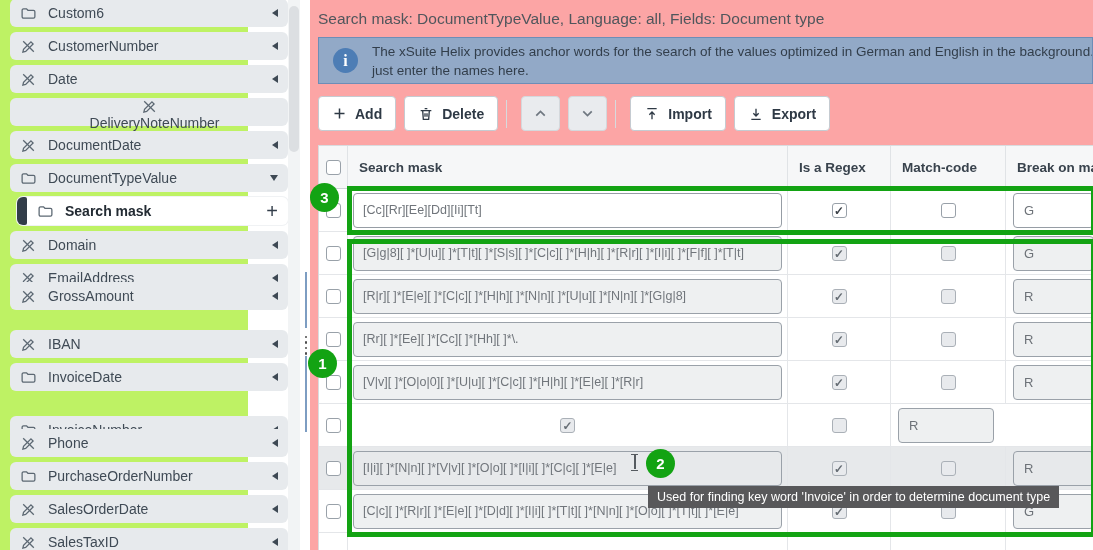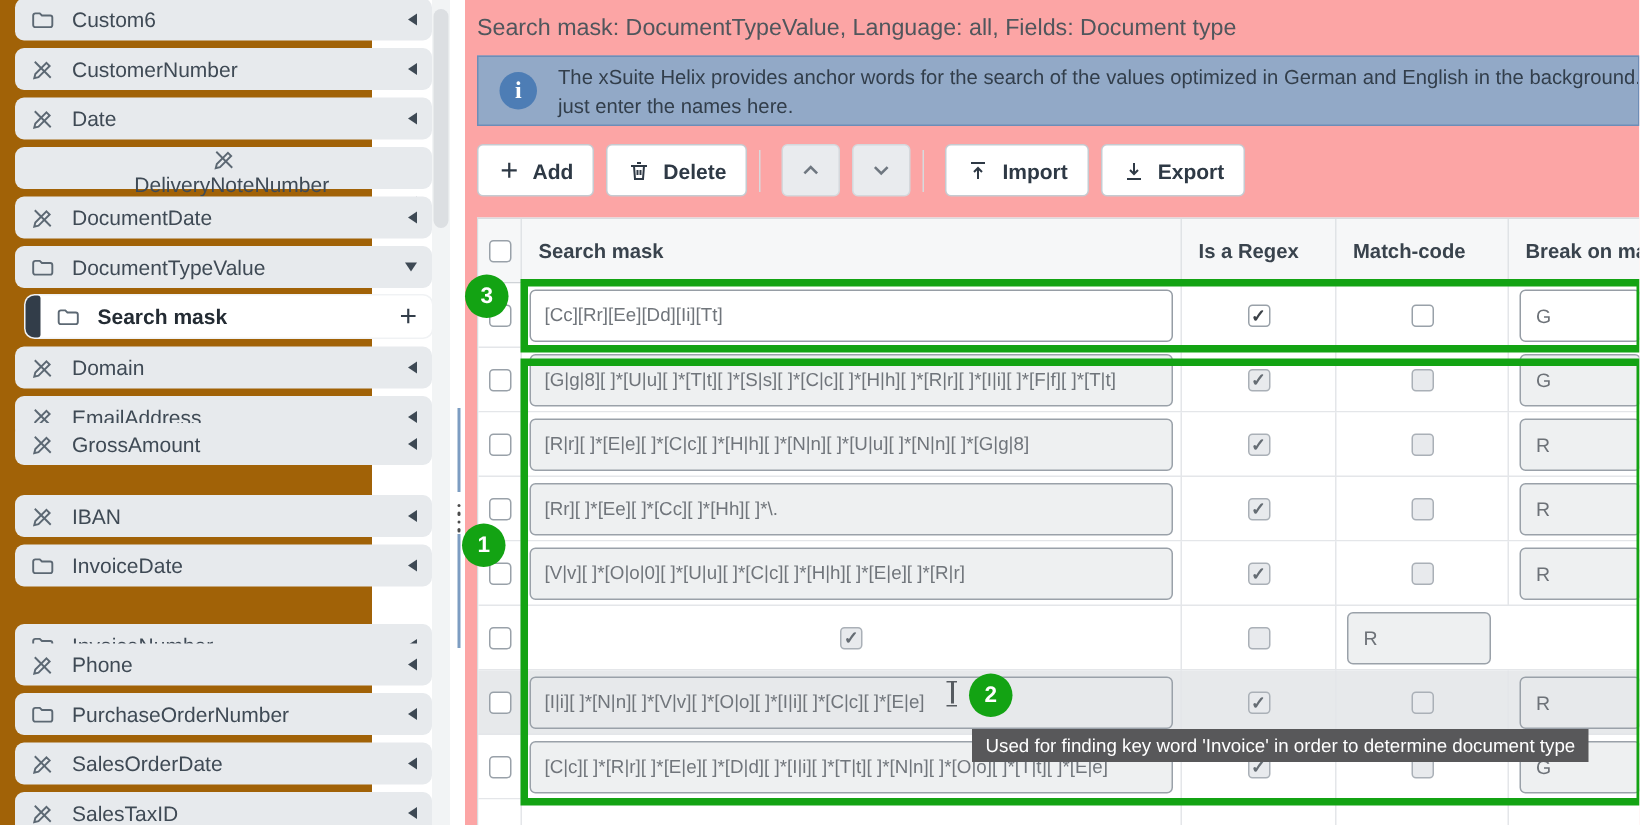--- a/index.html
+++ b/index.html
@@ -1,21 +1,21 @@
 <!DOCTYPE html>
 <html><head>
 <meta charset="utf-8">
 <style>
   * { margin:0; padding:0; box-sizing:border-box; }
   html,body { width:1093px; height:550px; overflow:hidden; }
   body { font-family:"Liberation Sans", sans-serif; background:#ffffff; position:relative; }
   #page { position:absolute; inset:0; width:1093px; height:550px; overflow:hidden; background:#fff; }
 
   
-  #sidebar { position:absolute; left:0; top:0; width:248px; height:550px; background:#a16207; }
+  #sidebar { position:absolute; left:0; top:0; width:248px; height:550px; background:#bef264; }
   .s-item { position:absolute; left:10px; width:278px; height:28px; background:#e7eaed;
             border-radius:6px; display:flex; align-items:center; padding:0 10px; cursor:pointer; }
   .s-item .lbl { font-size:14px; color:#3f4a55; margin-left:11px; white-space:nowrap; }
   .s-item.child { left:17px; width:271px; }
   .s-item.sel { background:#fff; box-shadow:0 0 0 1px #f0f2f4; padding-left:20px; }
   .s-item.sel .lbl { font-weight:bold; color:#232b33; }
   .notch { position:absolute; left:0; top:0; width:10px; height:28px; background:#323d49;
            border-radius:6px 2px 2px 6px; }
   .s-ic { width:17px; height:17px; flex:0 0 auto; display:block; }
   .caret-left { margin-left:auto; width:0; height:0; border-top:4px solid transparent;

